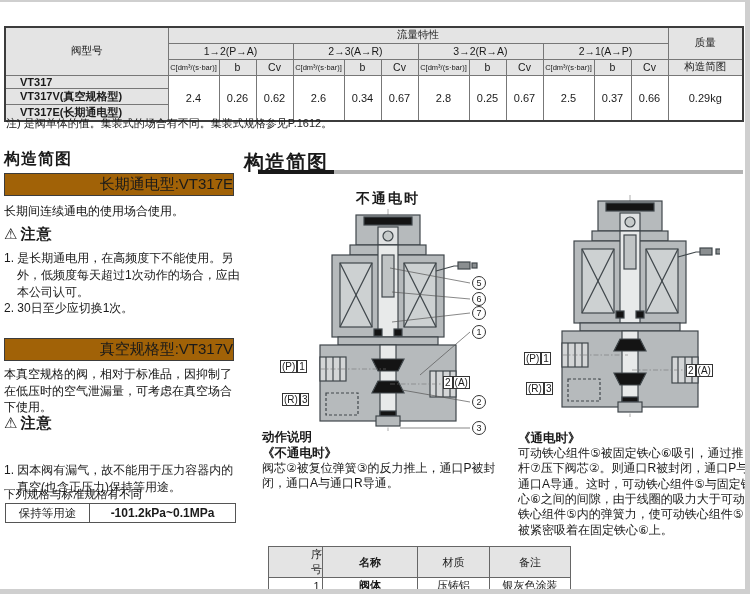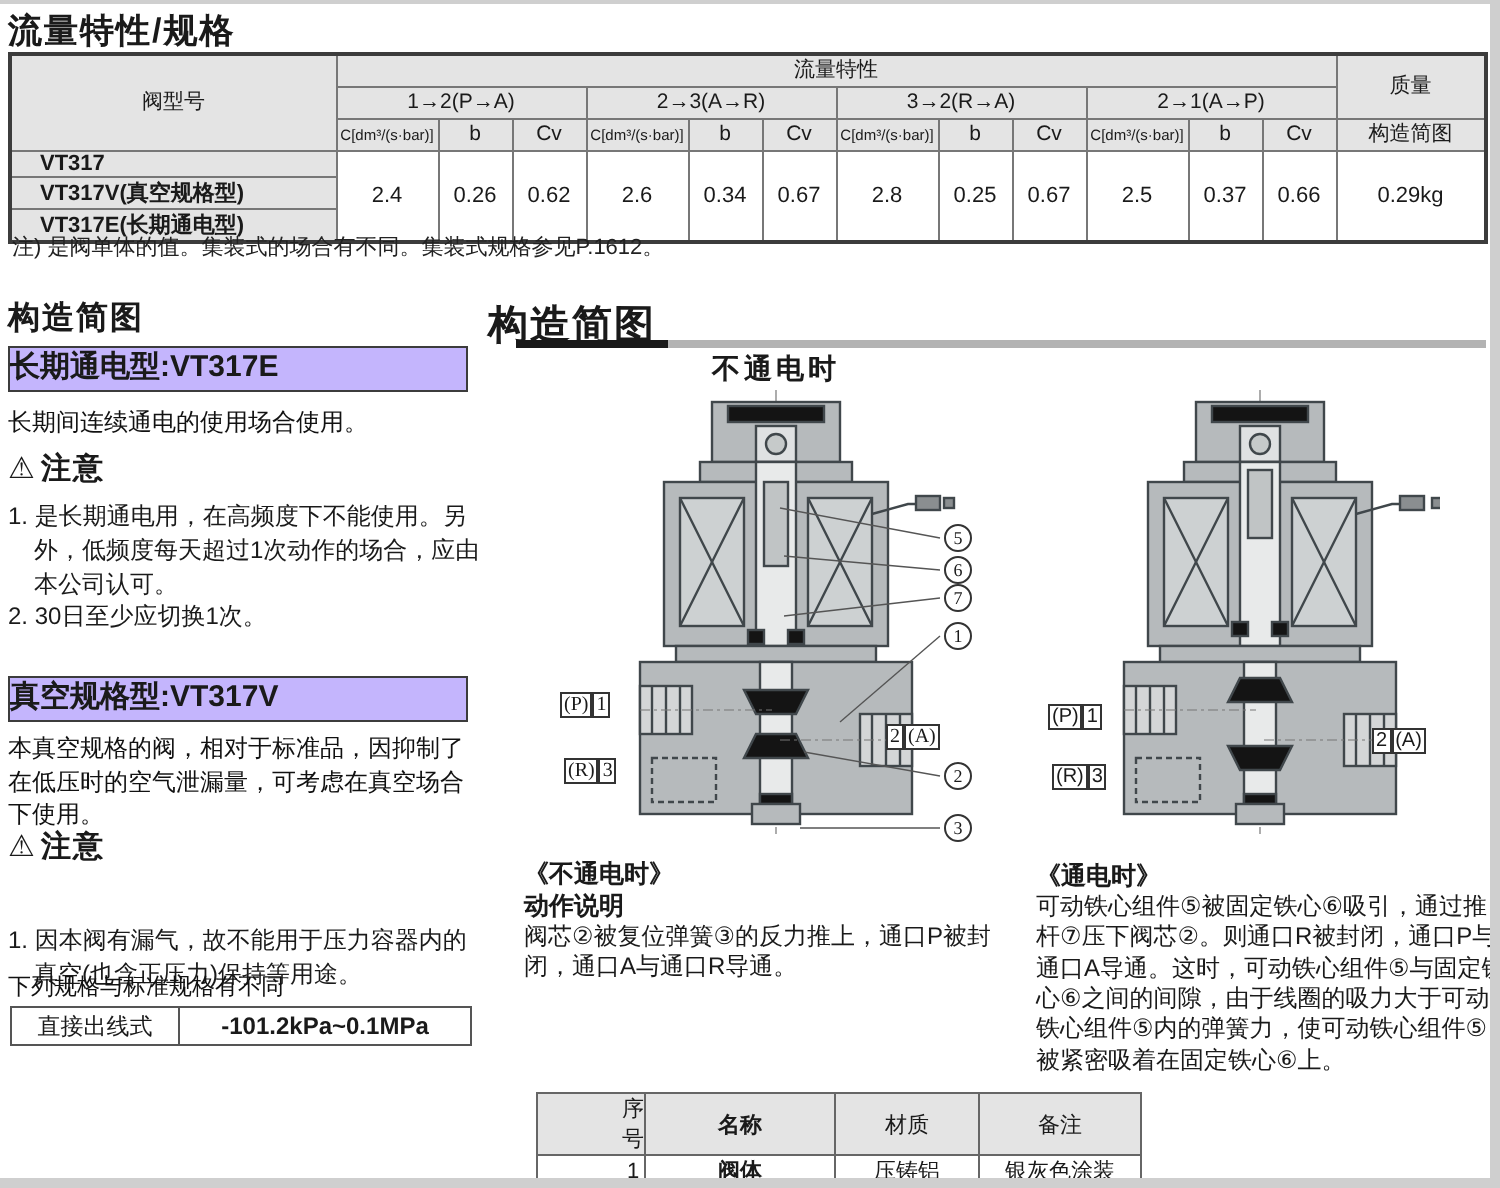--- a/index.html
+++ b/index.html
@@ -16,21 +16,21 @@
   table.flow td.hd { background:#e4e4e4; height:16px; }
   table.flow td.sub { font-size:7.5px; }
   table.flow td.model { background:#e4e4e4; text-align:left; padding-left:14px; font-weight:700; font-size:11px; height:13px; }
   table.flow td.val { background:#fff; font-size:11px; }
   table.flow td.mass-sub { font-size:10.5px; }
 
   .tbl-note { position:absolute; left:6px; top:114px; font-size:11px; color:#222; }
 
   
   .sec-title { position:absolute; font-size:16px; font-weight:700; letter-spacing:1px; }
-  .gray-box { position:absolute; left:4px; width:230px; height:23px; background:#c4b5fd; border:1.5px solid #3c3c3c; text-align:left; font-size:15px; font-weight:700; line-height:20px; }
+  .gray-box { position:absolute; left:4px; width:230px; height:23px; background:#a16207; border:1.5px solid #3c3c3c; text-align:right; font-size:15px; font-weight:400; line-height:20px; }
   .body-txt { position:absolute; left:4px; width:234px; font-size:12px; line-height:1.38; color:#111; }
   .caution-head { position:absolute; left:4px; font-size:15px; font-weight:700; letter-spacing:1px; }
   .warn-icon { font-weight:400; font-size:15px; margin-right:2px; }
   .caution-list { position:absolute; left:4px; width:236px; font-size:12px; line-height:1.4; }
   .caution-list div { padding-left:13px; text-indent:-13px; }
   table.pressure { position:absolute; left:5px; top:501px; border-collapse:collapse; border:1.5px solid #3c3c3c; }
   table.pressure td { border:1px solid #555; font-size:11.5px; height:19px; text-align:center; vertical-align:middle; }
   table.pressure td.lab { width:84px; }
   table.pressure td.val { width:146px; font-weight:700; font-size:12px; }
 
@@ -60,21 +60,20 @@
   table.mat td.c1 { width:95px; font-weight:700; }
   table.mat tr.hd td.c1 { font-weight:700;margin-left:20px; }
   table.mat td.c2 { width:72px; }
   table.mat td.c3 { width:81px; }
 </style>
 </head>
 <body>
 
 <div class="page">
 
-  <div class="page-title">流量特性/规格</div>
 
   <table class="flow">
     <colgroup>
       <col style="width:163px">
       <col style="width:51px">
         <col style="width:37px">
         <col style="width:37px">
       <col style="width:51px">
         <col style="width:37px">
         <col style="width:37px">
@@ -156,31 +155,31 @@
 
   <div class="caution-head" style="top:412px;"><span class="warn-icon">⚠</span><span>注意</span></div>
   <div class="caution-list" style="top:460px;">
     <div>1. 因本阀有漏气，故不能用于压力容器内的真空(也含正压力)保持等用途。</div>
   </div>
 
   <div class="body-txt" style="top:485px; font-size:11.5px;">下列规格与标准规格有不同</div>
   <table class="pressure">
     <tbody>
         <tr>
-      <td class="lab">直接出线式</td>
+      <td class="lab">保持等用途</td>
       <td class="val">-101.2kPa~0.1MPa</td>
     </tr>
   </tbody>
     </table>
 
   <div class="cons-title">构造简图</div>
   <div class="bar-dark"></div>
   <div class="bar-gray"></div>
 
-  <div class="diag" style="left:280px; top:174px;font-family:Liberation Serif, serif;">
+  <div class="diag" style="left:280px; top:188px;">
     <div class="diag-title" style="left:18px;">不通电时</div>
     <svg class="valve" style="left:18px;" width="180" height="222" viewBox="0 0 180 222">
       <g stroke="#40474b" stroke-width="1.2" fill="#b6babc">
         <line x1="90" y1="0" x2="90" y2="222" stroke="#8a8a8a" stroke-width="0.7" stroke-dasharray="6 2 1.5 2" fill="none"></line>
         <rect x="58" y="6" width="64" height="30"></rect>
         <rect x="66" y="8" width="48" height="8" fill="#141414"></rect>
         <rect x="80" y="18" width="20" height="18" fill="#dfe1e2"></rect>
         <circle cx="90" cy="27" r="5" fill="#c6caca"></circle>
         <rect x="52" y="36" width="76" height="10"></rect>
         <rect x="34" y="46" width="112" height="82"></rect>
@@ -280,22 +279,22 @@
         <line x1="22" y1="160" x2="88" y2="160" stroke="#777" stroke-width="0.6" stroke-dasharray="5 2 1.5 2" fill="none"></line>
         <line x1="92" y1="175" x2="158" y2="175" stroke="#777" stroke-width="0.6" stroke-dasharray="5 2 1.5 2" fill="none"></line>
       </g>
     </svg>
     <span class="port" style="left:6px; top:176px;"><b>(P)</b><b>1</b></span>
     <span class="port" style="left:168px; top:188px;"><b>2</b><b>(A)</b></span>
     <span class="port" style="left:8px; top:206px;"><b>(R)</b><b>3</b></span>
   </div>
 
   <div class="op-block">
+    <div class="h">动作说明</div>
     <div class="h">《不通电时》</div>
-    <div class="h">动作说明</div>
     <div>阀芯②被复位弹簧③的反力推上，通口P被封闭，通口A与通口R导通。</div>
   </div>
   <div class="on-block">
     <div class="h">《通电时》</div>
     <div>可动铁心组件⑤被固定铁心⑥吸引，通过推杆⑦压下阀芯②。则通口R被封闭，通口P与通口A导通。这时，可动铁心组件⑤与固定铁心⑥之间的间隙，由于线圈的吸力大于可动铁心组件⑤内的弹簧力，使可动铁心组件⑤被紧密吸着在固定铁心⑥上。</div>
   </div>
 
   <table class="mat">
     <tbody>
         <tr class="hd">

